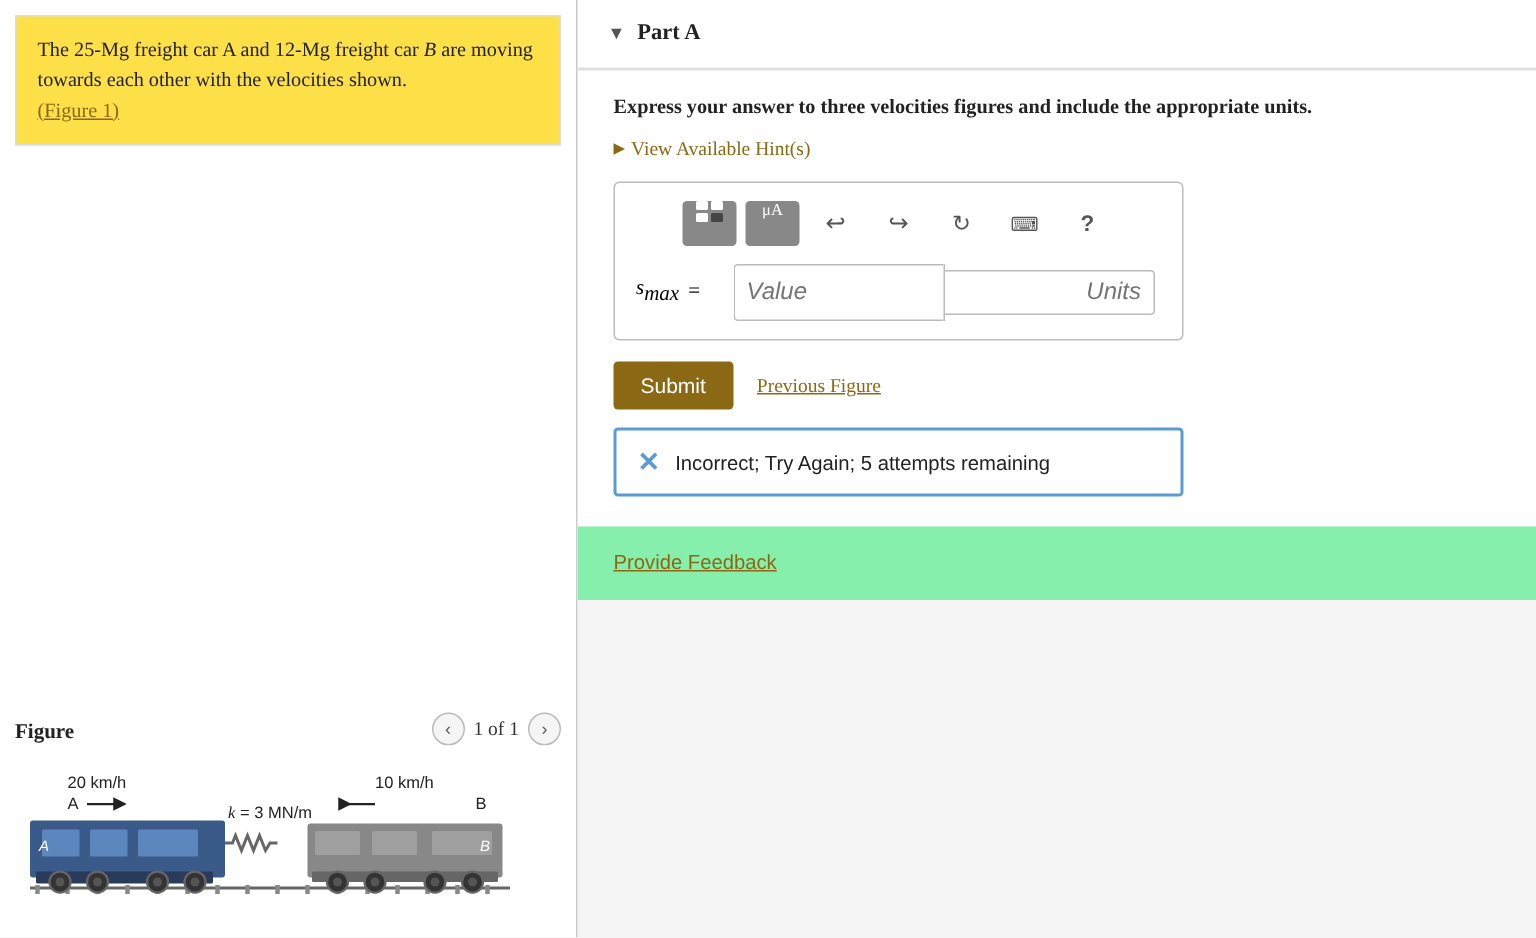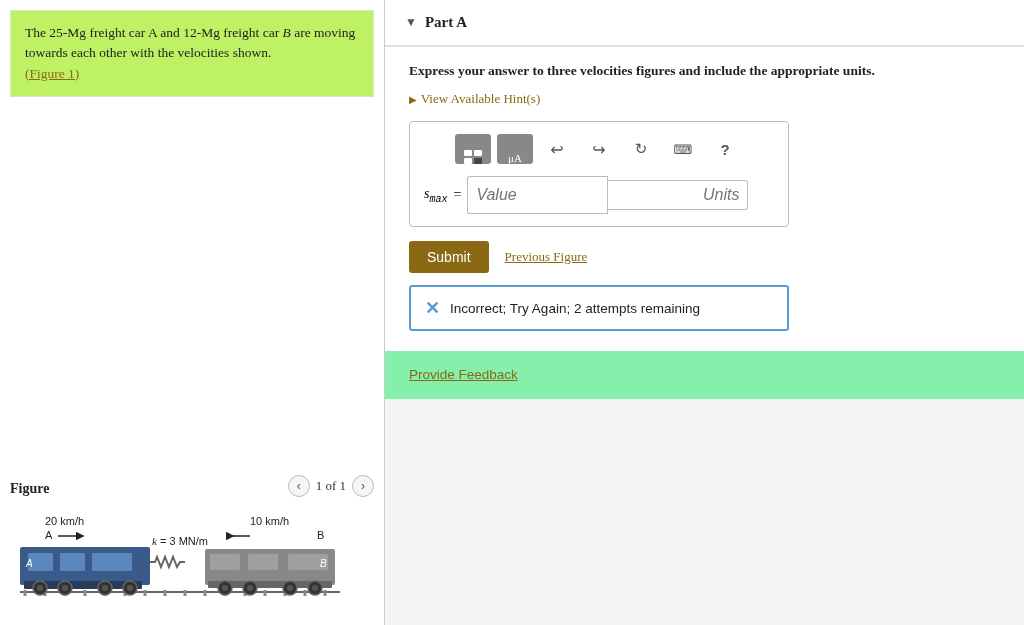--- a/index.html
+++ b/index.html
@@ -18,21 +18,21 @@
       min-width: 385px;
       background: #fff;
       display: flex;
       flex-direction: column;
       border-right: 1px solid #ccc;
       height: 100%;
       position: relative;
     }
 
     .problem-text {
-      background: #bef264;
+      background: #fde047;
       border: 1px solid #ddd;
       margin: 10px;
       padding: 12px 14px;
       font-size: 13.5px;
       line-height: 1.5;
       color: #222;
     }
 
     .problem-text .figure-link {
       color: #8b6914;
@@ -185,21 +185,21 @@
     }
 
     .toolbar-btn {
       width: 36px;
       height: 30px;
       background: #888;
       border: none;
       border-radius: 3px;
       cursor: pointer;
       display: flex;
-      align-items: flex-end;
+      align-items: flex-start;
       justify-content: center;
       color: #fff;
       font-size: 11px;
     }
 
     .toolbar-btn-light {
       width: 36px;
       height: 30px;
       background: transparent;
       border: none;
@@ -218,41 +218,41 @@
     }
 
     .variable-label {
       font-size: 14px;
       font-style: italic;
       margin-right: 6px;
       white-space: nowrap;
     }
 
     .variable-label sub {
-      font-size: 10px;
-      font-family: Liberation Mono, monospace;
+      font-size: 14px;
     }
 
     .equals-sign {
       margin-right: 6px;
       font-size: 14px;
     }
 
     .value-input {
       width: 140px;
       height: 38px;
       border: 1px solid #bbb;
       border-right: none;
       border-radius: 3px 0 0 3px;
       padding: 10px 8px;
       font-size: 16px;
       font-style: italic;
       color: #bbb;
       background: #fff;
       outline: none;
+      margin-left: 16px;
     }
 
     .units-input {
       width: 140px;
       height: 30px;
       border: 1px solid #bbb;
       border-left: none;
       border-radius: 0 3px 3px 0;
       padding: 6px 8px;
       font-size: 16px;
@@ -503,21 +503,21 @@
 
       
       <div class="action-row">
         <button class="submit-btn">Submit</button>
         <span class="prev-answers-link">Previous Figure</span>
       </div>
 
       
       <div class="incorrect-box">
         <span class="incorrect-x">✕</span>
-        <span class="incorrect-text">Incorrect; Try Again; 2 attempts remaining</span>
+        <span class="incorrect-text">Incorrect; Try Again; 5 attempts remaining</span>
       </div>
     </div>
   </div>
 
   <div class="feedback-section">
     <span class="feedback-link">Provide Feedback</span>
   </div>
 </div>
 
 </body></html>

